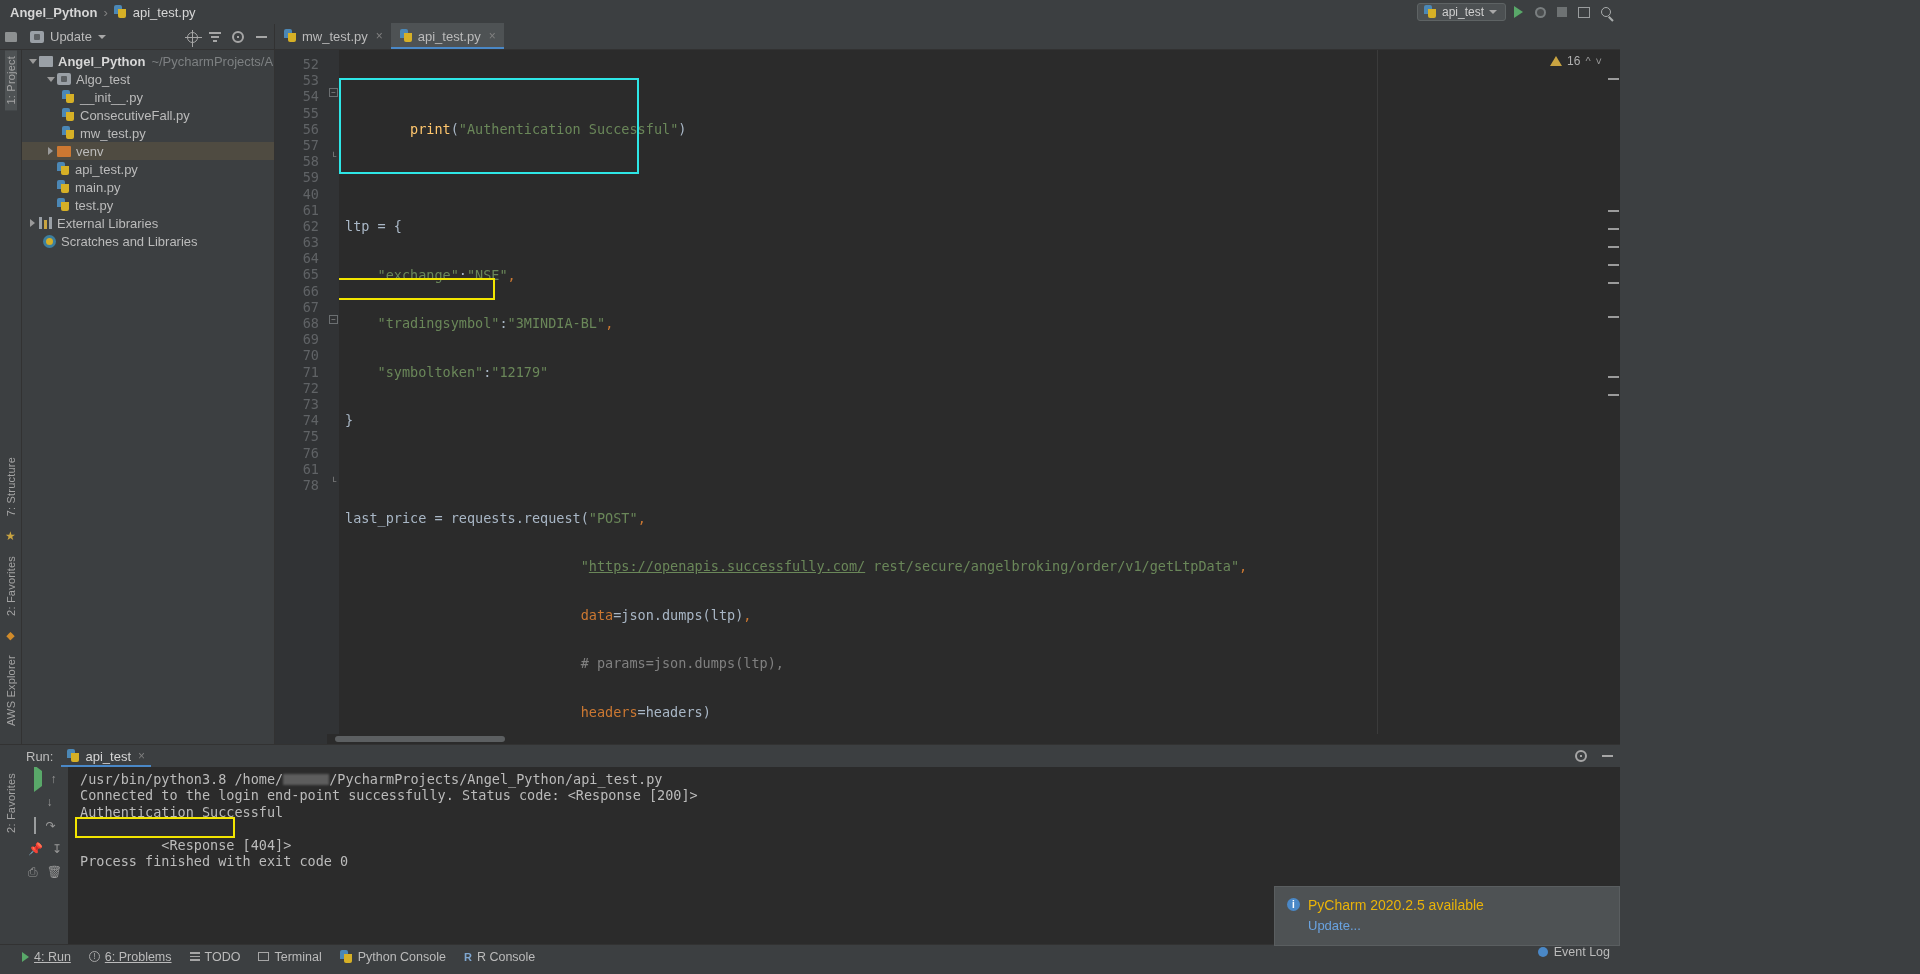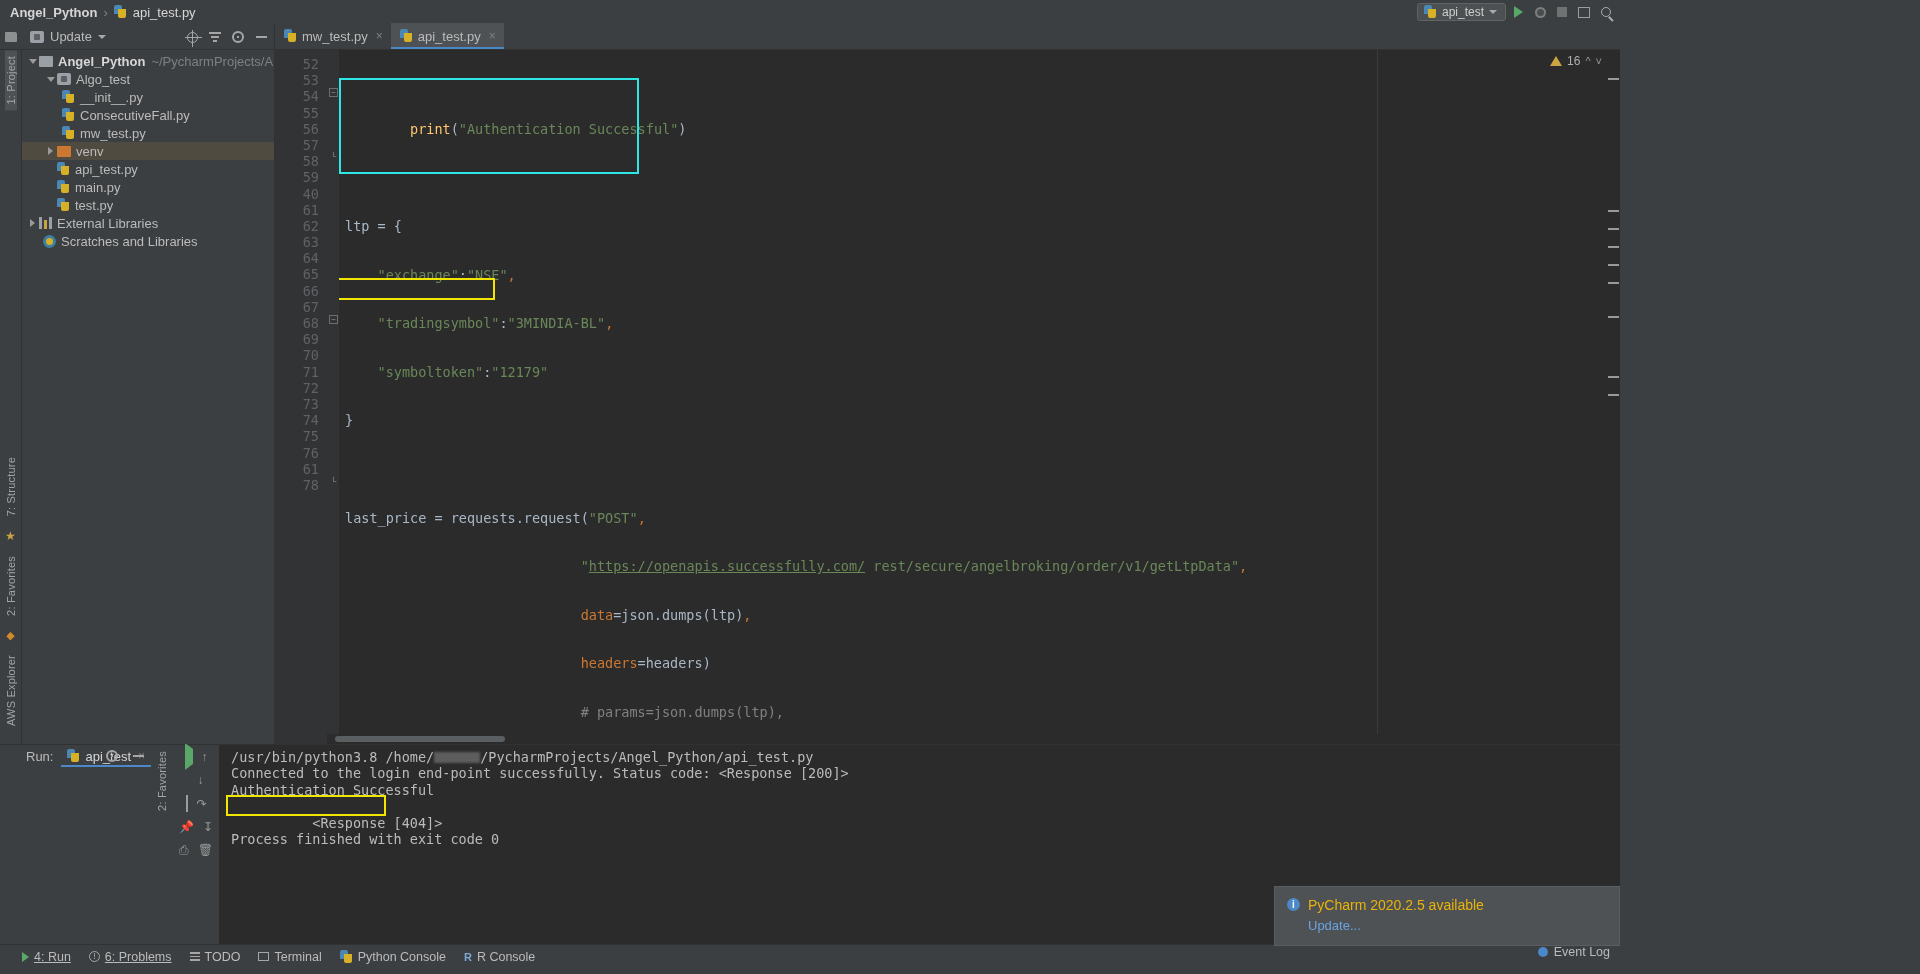--- a/index.html
+++ b/index.html
@@ -182,21 +182,21 @@
 
   .scrollmarks { position: absolute; right: 0; top: 0; width: 13px; bottom: 0; background: #2b2b2b; }
   .smark { position: absolute; right: 1px; width: 11px; height: 2px; background: #9a9a9a; }
 
   .hscroll {
     position: absolute; left: 52px; bottom: 0; height: 10px; right: 13px; background: #2b2b2b;
   }
   .hscroll .thumb { position: absolute; left: 8px; top: 2px; height: 6px; width: 170px; background: #5c5f61; border-radius: 3px; }
 
   
-  .runpanel { flex: 0 0 200px; background: #3c3f41; display: flex; flex-direction: row; border-top: 1px solid #323232; }
+  .runpanel { flex: 0 0 200px; background: #3c3f41; display: flex; flex-direction: column; border-top: 1px solid #323232; }
   .run-head { height: 22px; display: flex; align-items: center; gap: 8px; padding-left: 26px; position: relative; background: #3c3f41; }
   .run-lbl { font-size: 13px; color: #bbbbbb; }
   .run-tab { display:flex;align-items:center;gap:5px;font-size:13px;color:#d6d6d6;height:22px;padding:0 6px;position:relative; }
   .run-tab::after{content:"";position:absolute;left:0;bottom:0;height:2px;width:100%;background:#4a88c7;}
   .run-tab .x { color:#7e7e7e;font-size:12px;margin-left:2px; }
   .run-head-right { position:absolute; right:6px; top:0; height:22px; display:flex; align-items:center; gap:12px; }
   .run-body { flex: 1; display: flex; min-height: 0; }
   .runrail-left {
     width: 22px; background: #3c3f41; display:flex; flex-direction:column; align-items:center;
     color:#a4a4a4; font-size:11px; flex: 0 0 22px;
@@ -441,22 +441,22 @@
           <div class="ln"></div>
           <div class="ln"><span class="pl">ltp = {</span></div>
           <div class="ln"><span class="pl">    </span><span class="str">"exchange"</span><span class="pl">:</span><span class="str">"NSE"</span><span class="param">,</span></div>
           <div class="ln"><span class="pl">    </span><span class="str">"tradingsymbol"</span><span class="pl">:</span><span class="str">"3MINDIA-BL"</span><span class="param">,</span></div>
           <div class="ln"><span class="pl">    </span><span class="str">"symboltoken"</span><span class="pl">:</span><span class="str">"12179"</span></div>
           <div class="ln"><span class="pl">}</span></div>
           <div class="ln"></div>
           <div class="ln"><span class="pl">last_price = requests.request(</span><span class="str">"POST"</span><span class="param">,</span></div>
           <div class="ln"><span class="pl">                             </span><span class="str">"</span><span class="url">https://openapis.successfully.com/</span><span class="str"> rest/secure/angelbroking/order/v1/getLtpData"</span><span class="param">,</span></div>
           <div class="ln"><span class="pl">                             </span><span class="param">data</span><span class="pl">=json.dumps(ltp)</span><span class="param">,</span></div>
+          <div class="ln"><span class="pl">                             </span><span class="cmt"># params=json.dumps(ltp),</span></div>
           <div class="ln"><span class="pl">                             </span><span class="param">headers</span><span class="pl">=headers)</span></div>
-          <div class="ln"><span class="pl">                             </span><span class="cmt"># params=json.dumps(ltp),</span></div>
           
           
           
           
           
           
           
           
           
           

